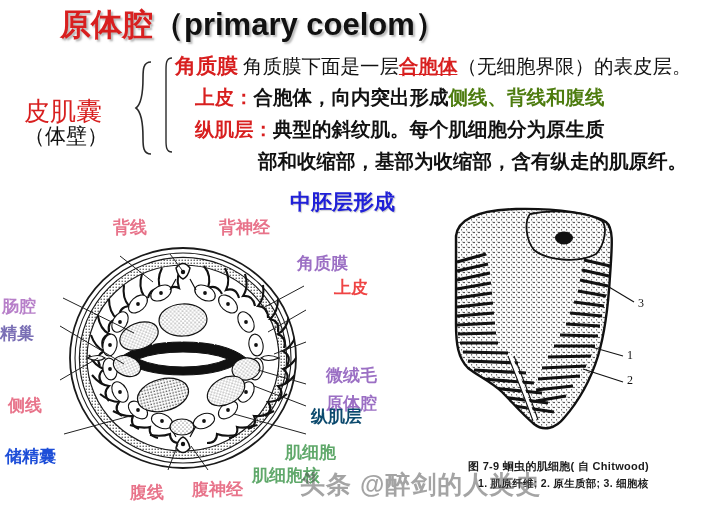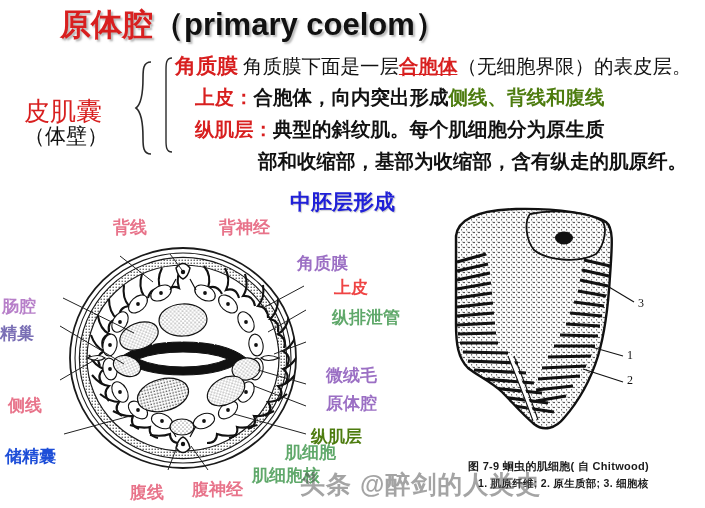--- a/index.html
+++ b/index.html
@@ -261,24 +261,23 @@
   <div class="abs lbl pink" style="left: 175px; top: 216px; color: rgb(232, 115, 138); margin-left: 44px;">背神经</div>
   <div class="abs lbl" style="left:2px;top:295px;color:#b77fc9;">肠腔</div>
   <div class="abs lbl violet" style="left: 0px; top: 322px; color: rgb(122, 111, 181);">精巢</div>
   <div class="abs lbl pink" style="left: 8px; top: 394px; color: rgb(232, 115, 138);">侧线</div>
   <div class="abs lbl violet" style="left: 5px; top: 445px; color: #1d4ed8;">储精囊</div>
   <div class="abs lbl pink" style="left: 130px; top: 481px; color: rgb(232, 115, 138); font-family: Liberation Mono, monospace;">腹线</div>
   <div class="abs lbl pink" style="left: 192px; top: 478px; color: rgb(232, 115, 138);">腹神经</div>
 
   <div class="abs lbl purple" style="left: 297px; top: 252px; color: rgb(155, 111, 196);">角质膜</div>
   <div class="abs lbl purple" style="left: 294px; top: 276px; color: #ef4444; margin-left: 40px;">上皮</div>
-  <div class="abs lbl green" style="left: 332px; top: 306px; color: rgb(95, 168, 106);">纵排泄管</div>
   <div class="abs lbl purple" style="left: 326px; top: 364px; color: rgb(155, 111, 196);">微绒毛</div>
   <div class="abs lbl purple" style="left: 326px; top: 392px; color: rgb(155, 111, 196);">原体腔</div>
-  <div class="abs lbl green" style="left: 311px; top: 425px; color: #4d7c0f;">纵肌层</div>
+  <div class="abs lbl green" style="left: 311px; top: 405px; color: #0c4a6e;">纵肌层</div>
   <div class="abs lbl green" style="left: 285px; top: 441px; color: rgb(95, 168, 106);">肌细胞</div>
   <div class="abs lbl green" style="left: 252px; top: 464px; color: rgb(95, 168, 106);">肌细胞核</div>
 
   <svg class="abs" id="rightfig" viewBox="0 0 230 250">
     <defs>
       <pattern id="speck" width="5" height="5" patternUnits="userSpaceOnUse">
         <rect width="5" height="5" fill="#fff"></rect>
         <circle cx="1" cy="1.5" r="0.8" fill="#1a1a1a"></circle>
         <circle cx="3.6" cy="3.8" r="0.6" fill="#1a1a1a"></circle>
         <circle cx="4.2" cy="1" r="0.45" fill="#1a1a1a"></circle>

